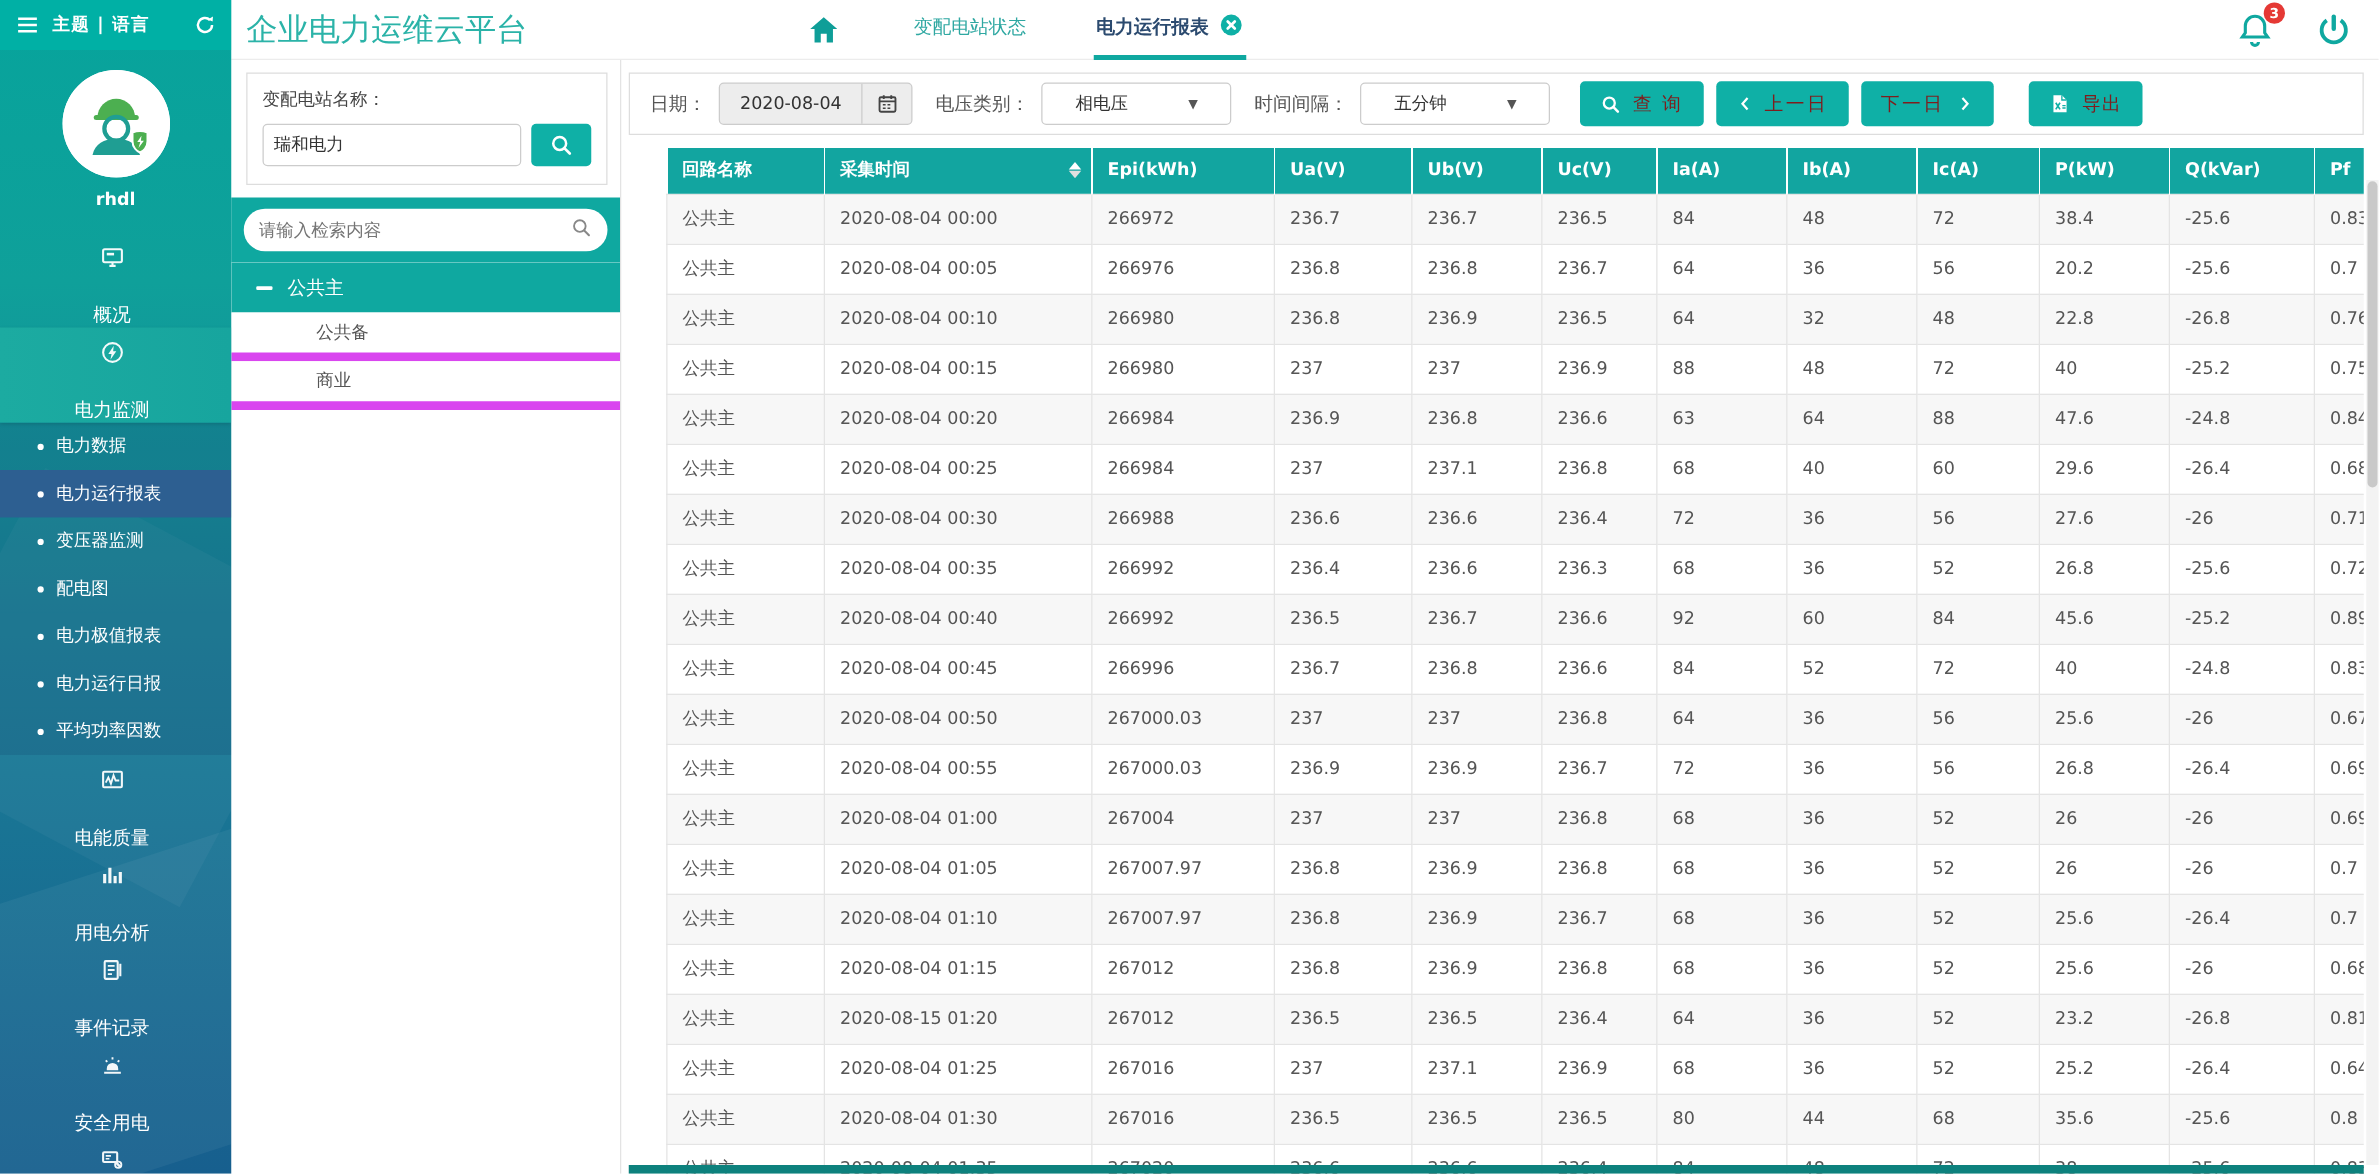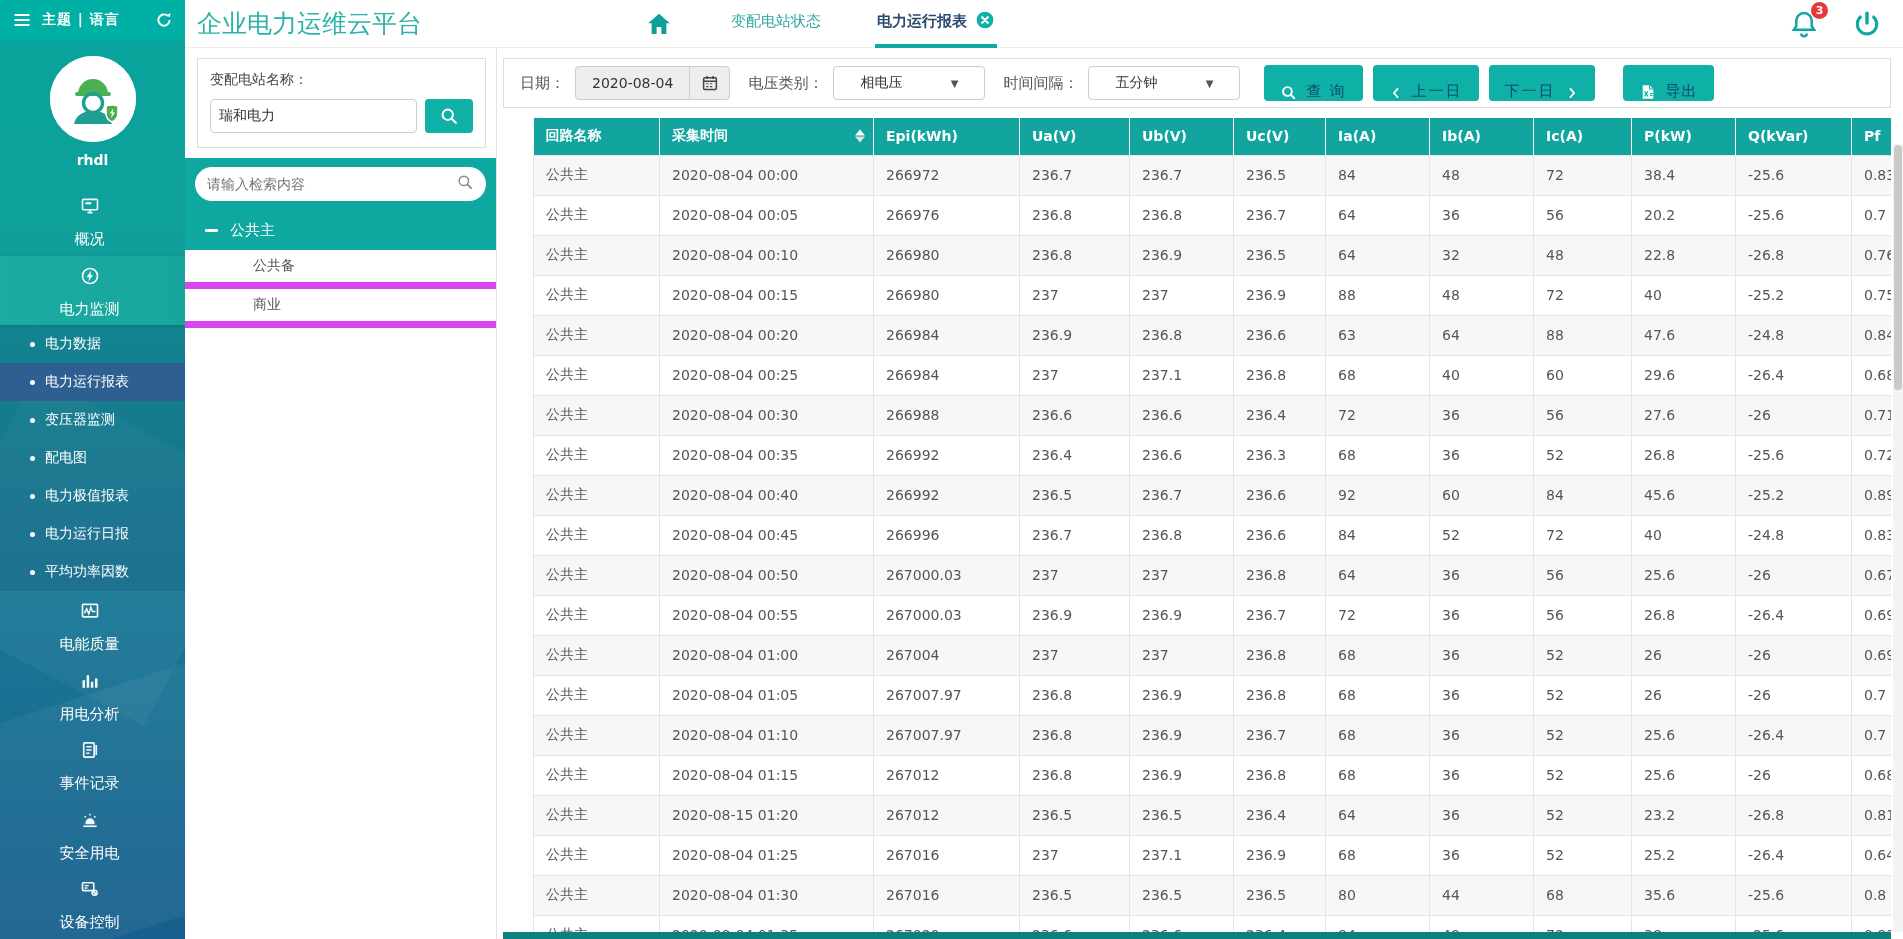--- a/index.html
+++ b/index.html
@@ -16,21 +16,21 @@
     background:rgba(255,255,255,0.05); transform:rotate(-18deg); pointer-events:none; }
   .sidebar-top { height:40px; background:#00b0a5; display:flex; align-items:center; padding:0 12px; gap:10px; flex:0 0 40px; z-index:2; }
   .theme-label { font-size:14px; font-weight:bold; letter-spacing:1px; }
   .icon-btn { display:flex; align-items:center; justify-content:center; cursor:pointer; background:none; border:none; }
   .sidebar-top .refresh { margin-left:auto; }
   .avatar-section { text-align:center; padding:16px 0 4px; z-index:2; }
   .avatar-circle { width:86px; height:86px; border-radius:50%; background:#fff; margin:0 auto;
     display:flex; align-items:center; justify-content:center; }
   .user-name { margin-top:10px; font-size:14px; font-weight:bold; }
   .menu { flex:1; display:flex; flex-direction:column; margin-top:14px; z-index:2; }
-  .menu-item { height:38px; display:flex; align-items:center; gap:14px; padding-left:20px;
+  .menu-item { height:38px; display:flex; align-items:center; gap:27px; padding-left:20px;
     font-size:15px; cursor:pointer; color:#fff; white-space:nowrap; }
   .menu-item .mi-icon { width:20px; height:20px; display:flex; align-items:center; justify-content:center; opacity:.95; }
   .menu-item.main.active { background:linear-gradient(90deg,#1caba1,#17a59e); box-shadow:0 1px 3px rgba(0,0,0,0.15); }
   .menu-item.sub { background:rgba(16,55,100,0.18); padding-left:30px; font-size:14px; gap:10px; }
   .menu-item.sub .bullet { width:5px; height:5px; border-radius:50%; background:#fff; flex:0 0 5px; }
   .menu-item.sub.active { background:#2d5f91; }
 
   
   .content-col { flex:1; display:flex; flex-direction:column; min-width:0; }
   .topbar { height:48px; flex:0 0 48px; display:flex; align-items:center; background:#fff;
@@ -68,22 +68,22 @@
   
   .main { flex:1; display:flex; flex-direction:column; min-width:0; position:relative; padding:10px 12px 0 6px; }
   .filter-panel { border:1px solid #ddd; height:50px; flex:0 0 50px; display:flex; align-items:center; gap:10px; padding:0 16px; }
   .f-label { font-size:15px; color:#555; white-space:nowrap; }
   .date-box { display:flex; align-items:center; background:#ededed; border:1px solid #ccc; border-radius:4px; height:34px; overflow:hidden; cursor:pointer; }
   .date-value { padding:0 16px; font-size:14px; color:#333; }
   .date-cal { width:40px; height:34px; display:flex; align-items:center; justify-content:center; border-left:1px solid #ccc; }
   .select-box { width:152px; height:34px; background:#fff; border:1px solid #ccc; border-radius:4px;
     display:flex; align-items:center; justify-content:space-between; padding:0 26px; font-size:14px; color:#333; cursor:pointer; }
   .caret { font-size:10px; color:#555; }
-  .btn { height:36px; background:#0fb0a6; color:#0c4a6e; border:none; border-radius:4px; cursor:pointer;
-    display:flex; align-items:flex-end; gap:9px; padding:0 16px; font-size:15px; letter-spacing:2px; white-space:nowrap; }
+  .btn { height:36px; background:#0fb0a6; color:#7f1d1d; border:none; border-radius:4px; cursor:pointer;
+    display:flex; align-items:center; gap:9px; padding:0 16px; font-size:15px; letter-spacing:2px; white-space:nowrap; }
   .btn.export { margin-left:18px; letter-spacing:1px; }
 
   .table-wrap { flex:1; overflow:hidden; margin-top:10px; position:relative;padding-left:30px; }
   table { border-collapse:collapse; table-layout:fixed; width:1386px; }
   th { background:#12a5a0; color:#fff; height:37px; font-size:14px; font-weight:bold; text-align:left;
     padding:0 12px; border-right:1px solid rgba(255,255,255,0.35); position:relative; }
   th:last-child { border-right:none; }
   td { height:40px; font-size:14px; color:#555; padding:0 12px; border:1px solid #e4e4e4; background:#fff; }
   tbody tr:nth-child(odd) td { background:#f7f7f7; }
   .sort-icons { position:absolute; right:8px; top:50%; transform:translateY(-50%); display:flex; flex-direction:column; gap:1px; }

